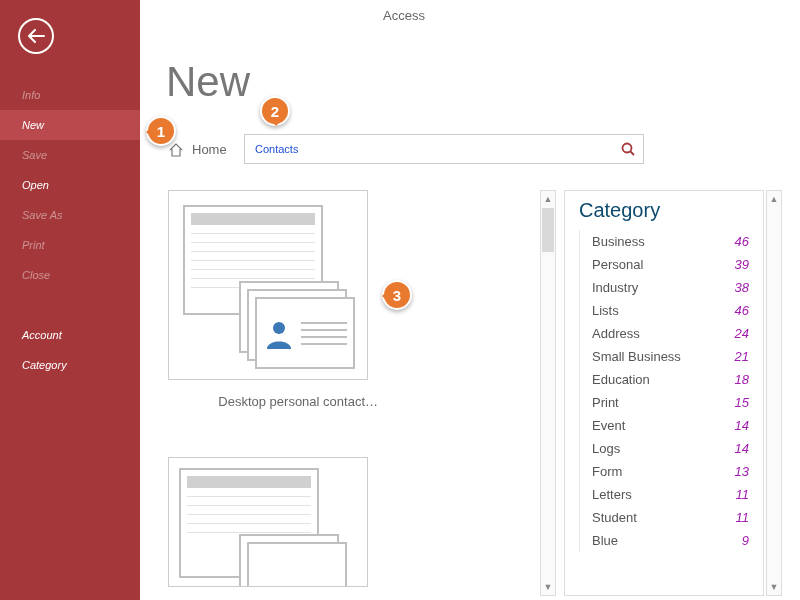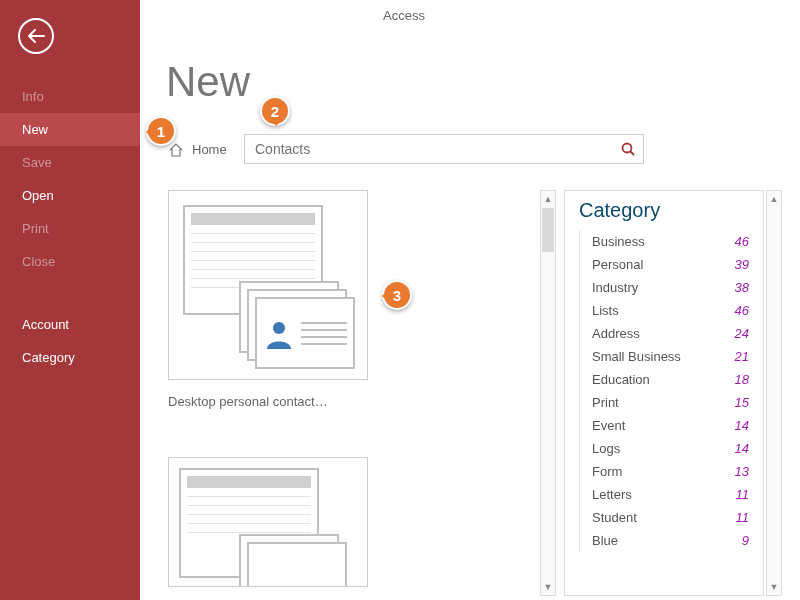--- a/index.html
+++ b/index.html
@@ -60,23 +60,24 @@
     border: 2px solid #fff;
     border-radius: 50%;
     margin: 18px 0 0 18px;
     display: flex; align-items: center; justify-content: center;
   }
   .nav {
     margin-top: 26px;
   }
   .nav-item {
     padding: 9px 0 9px 22px;
-    font-size: 13px;
+    font-size: 11px;
     color: #fff;
     cursor: pointer;
+    font-style: italic;
   }
   .nav-item.disabled { color: rgba(255,255,255,0.45); }
   .nav-item.selected { background: #b9494c; }
   .nav-gap { height: 30px; }
   .main {
     position: absolute;
     left: 140px; top: 0; right: 0; bottom: 0;
     background: #fff;
   }
   .page-title {
@@ -101,36 +102,37 @@
     position: absolute;
     left: 104px; top: 134px;
     width: 400px; height: 30px;
     border: 1px solid #ccc;
     display: flex; align-items: center;
   }
   .search-box input {
     flex: 1;
     border: none; outline: none;
     padding: 0 10px;
-    font-size: 14px;
-    color: #737373;
+    font-size: 11px;
+    color: #1d4ed8;
     background: transparent;
   }
   .search-ico {
     width: 30px; height: 30px;
     display: flex; align-items: center; justify-content: center;
   }
   .templates {
     position: absolute;
     left: 28px; top: 190px;
     width: 378px;
     bottom: 0;
   }
   .tpl-card {
     width: 210px;
+    text-align: right;
   }
   .tpl-thumb {
     width: 200px; height: 190px;
     border: 1px solid #ccc;
     background: #fff;
     padding: 14px 14px 8px 14px;
     position: relative;
   }
   .tpl-label {
     margin-top: 14px;
@@ -277,20 +279,21 @@
   <div class="back-circle">
     <svg width="18" height="14" viewBox="0 0 18 14">
         <path d="M8 1 L2 7 L8 13 M2 7 H17" stroke="#fff" stroke-width="2" fill="none" stroke-linecap="round" stroke-linejoin="round"></path>
       </svg>
   </div>
   <div class="nav">
     <div class="nav-item disabled">Info</div>
     <div class="nav-item selected">New</div>
     <div class="nav-item disabled">Save</div>
     <div class="nav-item">Open</div>
+    <div class="nav-item disabled">Save As</div>
     <div class="nav-item disabled">Print</div>
     <div class="nav-item disabled">Close</div>
     <div class="nav-gap"></div>
     <div class="nav-item">Account</div>
     <div class="nav-item">Category</div>
   </div>
 </div>
 
 <div class="main">
   <div class="page-title">New</div>

